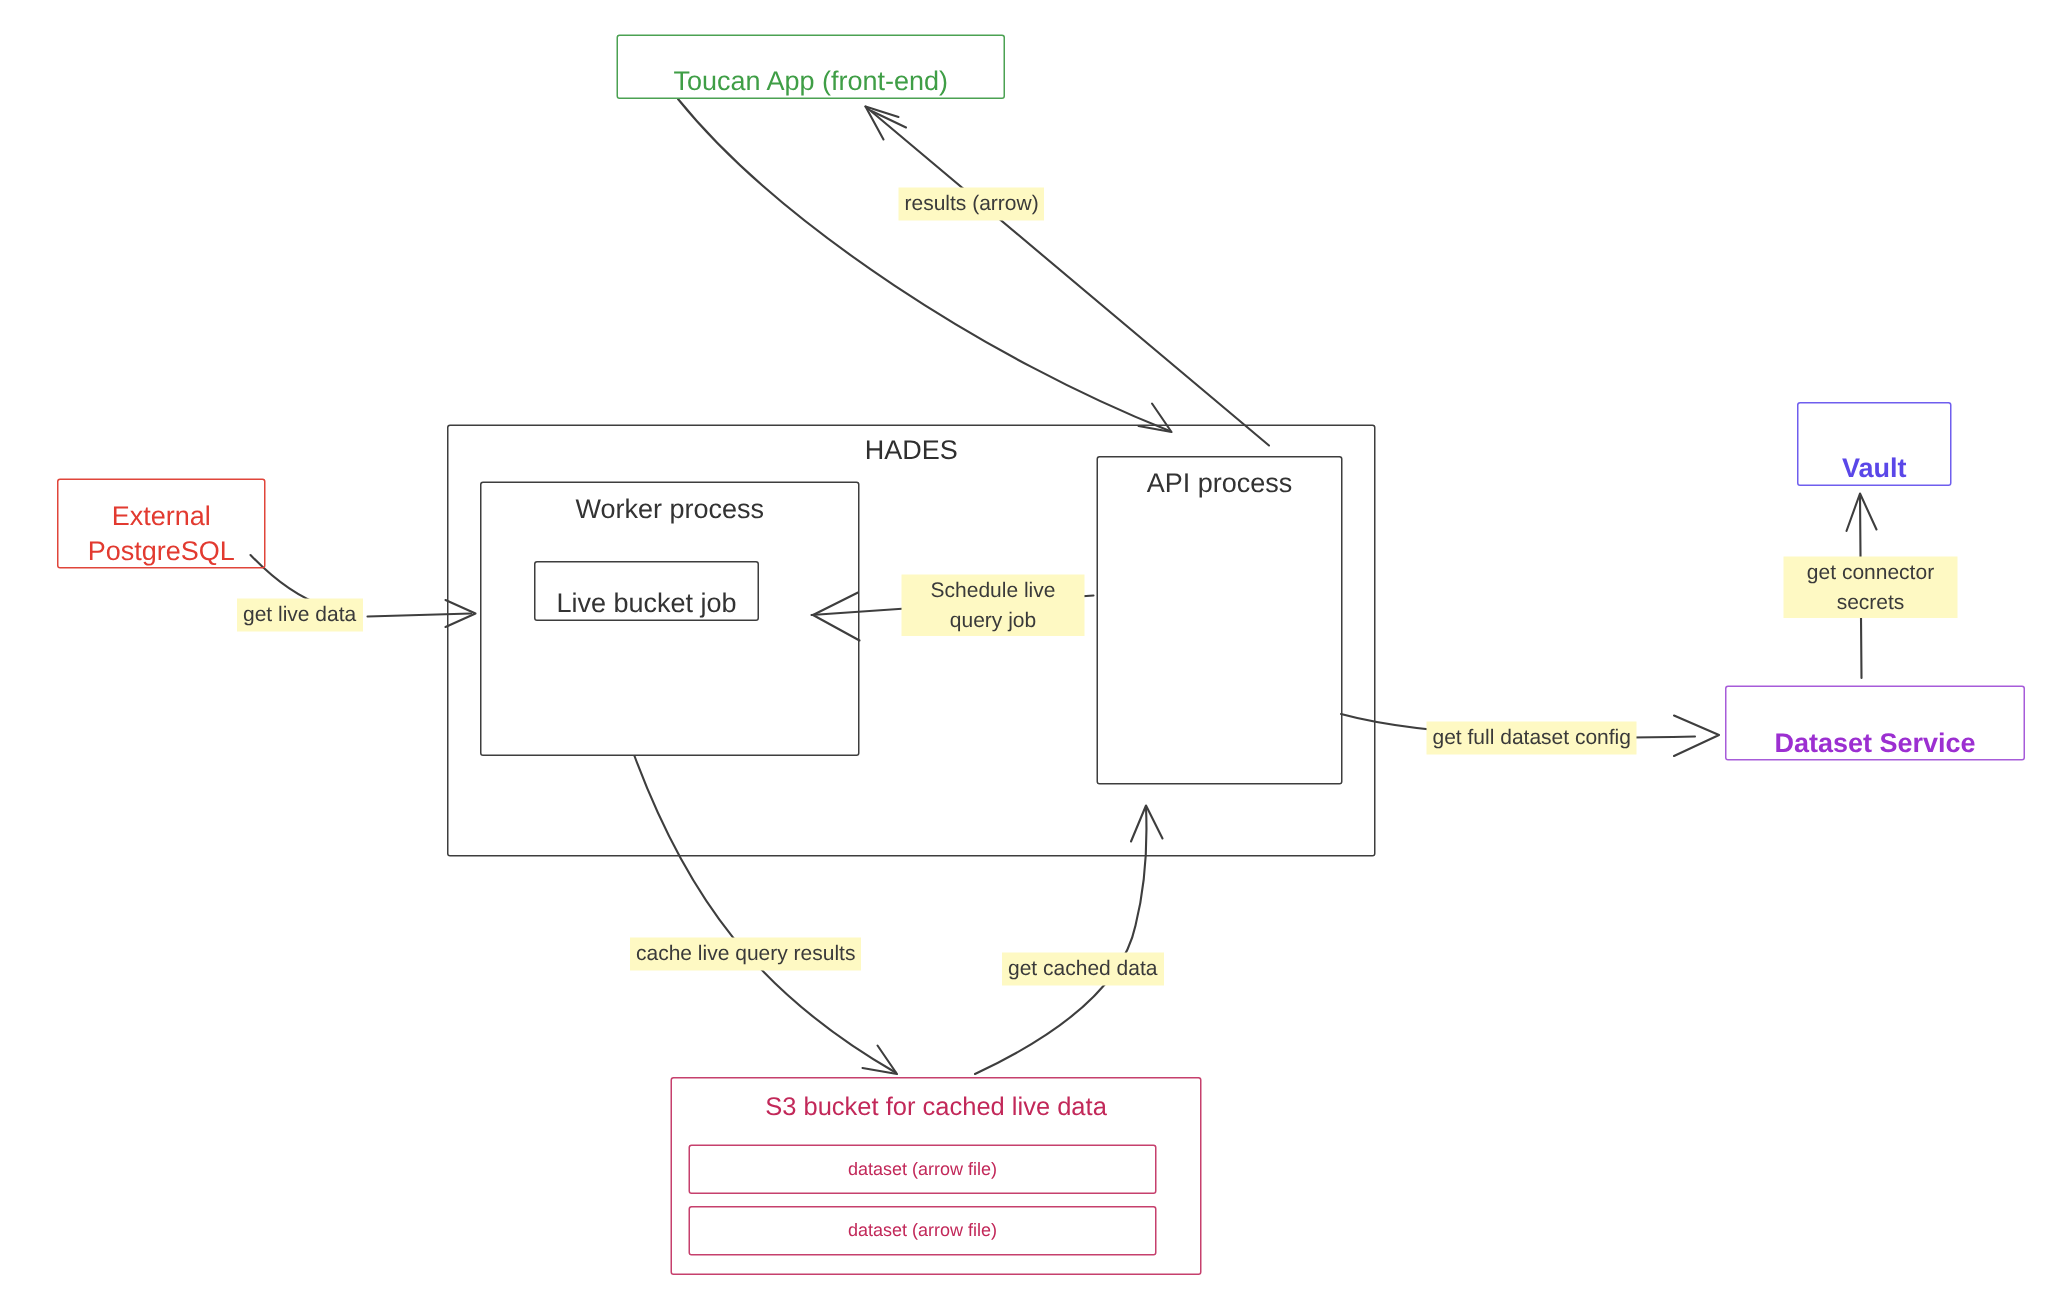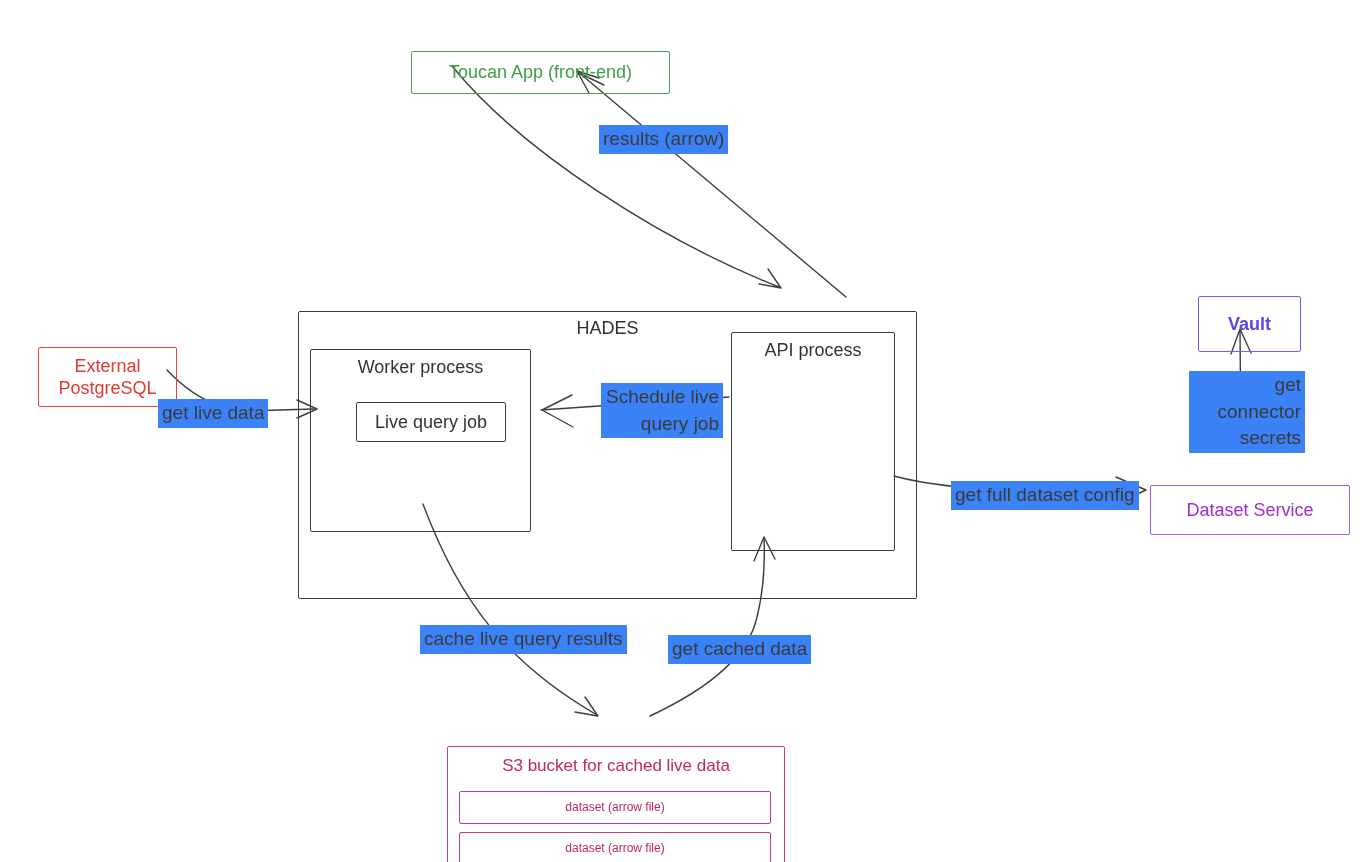--- a/index.html
+++ b/index.html
@@ -4,34 +4,34 @@
 <style>
   html,body{margin:0;padding:0;background:#fff;}
   .canvas{
     position:relative;width:1370px;height:862px;background:#ffffff;
     font-family:"Liberation Sans", sans-serif;color:#333;overflow:hidden;
   }
   .arrows{position:absolute;left:0;top:0;width:1370px;height:862px;}
   .arrows path{stroke:#3e3e3e;stroke-width:1.4;fill:none;stroke-linecap:round;stroke-linejoin:round;}
   .box{
     position:absolute;border:1.7px solid #3d3d3d;background:transparent;
-    display:flex;align-items:center;justify-content:center;text-align:center;
-    border-radius:2px;font-size:18px;line-height:1.25;white-space:pre-line;margin-top:28px;
+    display:flex;align-items:flex-end;justify-content:center;text-align:center;
+    border-radius:2px;font-size:18px;line-height:1.25;white-space:pre-line;
   }
   .box .toplabel{position:absolute;top:6px;left:0;width:100%;text-align:center;}
   .hades{border-color:#3d3d3d;}
   .hades .toplabel{top:5px;color:#2f2f2f;}
   .green{border-color:#4ba152;color:#3f9e46;}
   .red{border-color:#e0453a;color:#e23a30;}
   .violet{border-color:#6f5eee;color:#5a47e8;font-weight:bold;}
   .purple{border-color:#a75cd9;color:#9c2fd1;}
-  .rose{border-color:#c6406d;color:#c22859;}
+  .rose{border-color:#c6406d;color:#c22859;padding-left:16px;}
   .edge-label{
-    position:absolute;background:#3b82f6;color:#3a3a3a;font-size:19px;
-    line-height:1.4;padding:1px 4px;white-space:pre-line;text-align:right;
+    position:absolute;background:#fef9c3;color:#3a3a3a;font-size:14px;
+    line-height:1.4;padding:1px 4px;white-space:pre-line;text-align:center;
   }
   .s3-title{position:absolute;top:8px;left:0;width:100%;text-align:center;font-size:17px;}
   .s3-item{
     position:absolute;left:11px;width:310px;height:31px;border:1.7px solid #c6406d;
     border-radius:2px;display:flex;align-items:center;justify-content:center;
     color:#c22859;font-size:12px;
   }
 </style>
 </head>
 <body>
@@ -72,37 +72,37 @@
 
   <div class="box green" style="left:411px;top:23px;width:257px;height:41px;">
     <span>Toucan App (front-end)</span>
   </div>
 
   <div class="box red" style="left:38px;top:319px;width:137px;height:58px;">
     <span>External
 PostgreSQL</span>
   </div>
 
-  <div class="box" style="left:310px;top:321px;width:219px;height:181px;">
+  <div class="box" style="left:320px;top:321px;width:219px;height:181px;padding-left:32px;">
     <span class="toplabel">Worker process</span>
   </div>
 
   <div class="box" style="left:356px;top:374px;width:148px;height:38px;">
-    <span>Live query job</span>
+    <span>Live bucket job</span>
   </div>
 
   <div class="box" style="left:731px;top:304px;width:162px;height:217px;text-decoration:underline;">
     <span class="toplabel">API process</span>
   </div>
 
   <div class="box violet" style="left:1198px;top:268px;width:101px;height:54px;">
     <span>Vault</span>
   </div>
 
-  <div class="box purple" style="left:1150px;top:457px;width:198px;height:48px;">
+  <div class="box purple" style="left:1150px;top:457px;width:198px;height:48px;font-weight:bold;">
     <span>Dataset Service</span>
   </div>
 
   <div class="box rose" style="left:447px;top:718px;width:336px;height:130px;display:block;">
     <div class="s3-title">S3 bucket for cached live data</div>
     <div class="s3-item" style="top:44px;">
       <span>dataset (arrow file)</span>
     </div>
     <div class="s3-item" style="top:85px;">
       <span>dataset (arrow file)</span>

